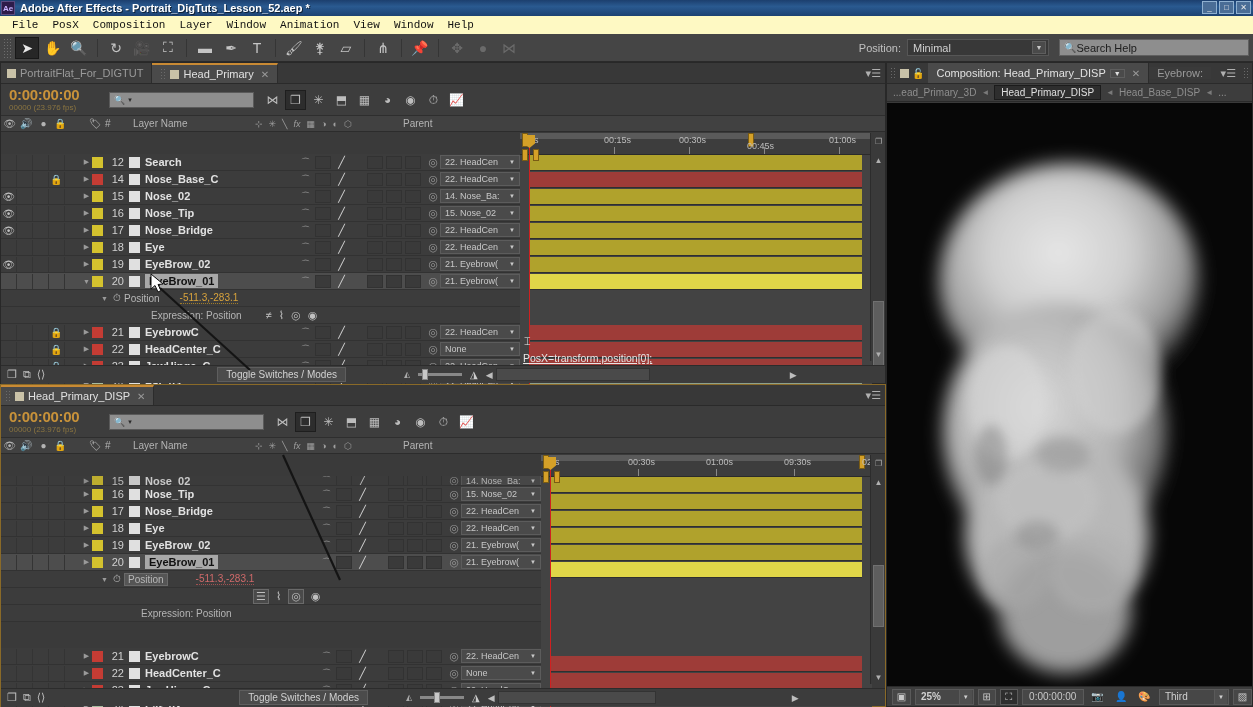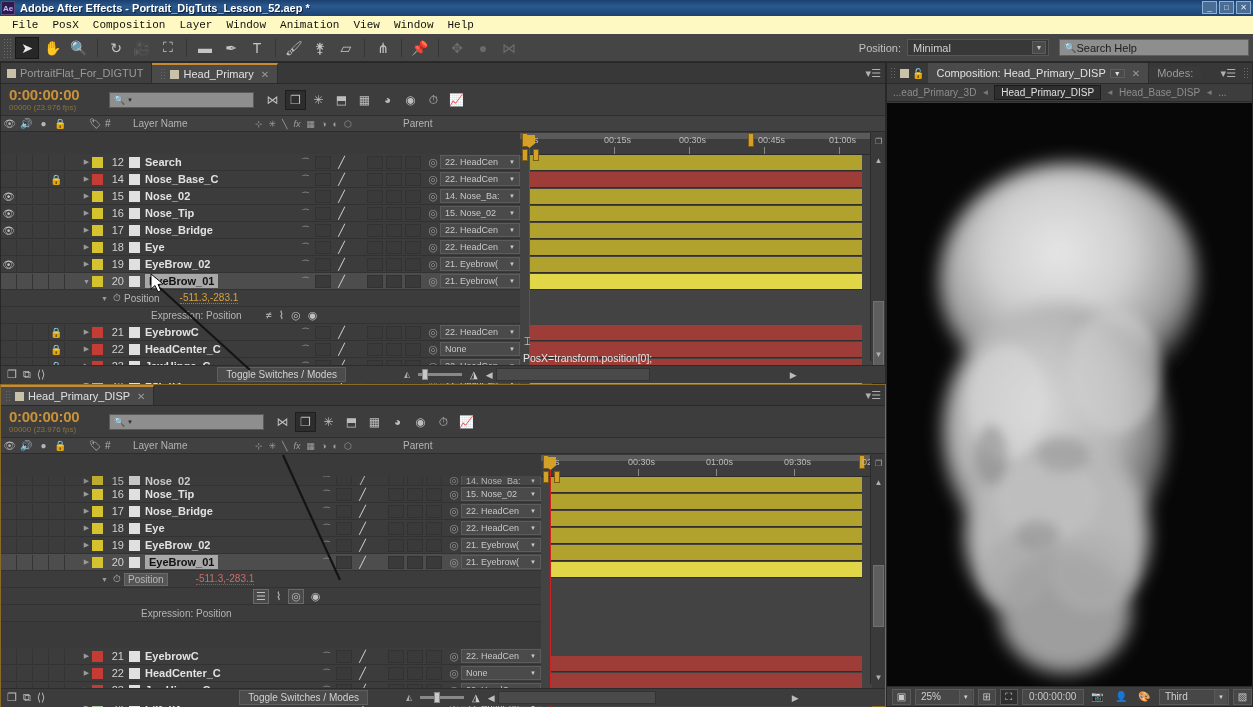--- a/index.html
+++ b/index.html
@@ -639,21 +639,21 @@
     <div class="tracks" style="left:519px;top:70px;width:352px;height:269px;">
       <div class="ruler" id="top-ruler">
         <div class="workbar" style="width:352px;"></div>
         <div class="marker-bracket" style="left:2px;top:0;"></div>
         <div class="marker-bracket" style="left:228px;top:0;"></div>
       <div class="rulertick" style="left: 9px;">0s</div>
           <div class="rulertick" style="left: 84px;">00:15s</div>
           <div class="rulermark" style="left: 94px;"></div>
           <div class="rulertick" style="left: 159px;">00:30s</div>
           <div class="rulermark" style="left: 169px;"></div>
-          <div class="rulertick" style="left: 238px;">00:45s</div>
+          <div class="rulertick" style="left: 227px; margin-top: 6px;">00:45s</div>
           <div class="rulermark" style="left: 244px;"></div>
           <div class="rulertick" style="left: 309px;">01:00s</div>
           <div class="rulermark" style="left: 319px;"></div>
         </div>
       <div id="top-bars" style="position:absolute;top:22px;left:0;right:0;">
           <div class="bar" style="left: 9px; top: 0px; width: 333px; height: 16px; background: rgb(176, 162, 44); border-bottom: 1px solid rgb(47, 47, 47);"></div>
           <div class="bar" style="left: 9px; top: 17px; width: 333px; height: 16px; background: rgb(158, 60, 56); border-bottom: 1px solid rgb(47, 47, 47);"></div>
           <div class="bar" style="left: 9px; top: 34px; width: 333px; height: 16px; background: rgb(176, 162, 44); border-bottom: 1px solid rgb(47, 47, 47);"></div>
           <div class="bar" style="left: 9px; top: 51px; width: 333px; height: 16px; background: rgb(176, 162, 44); border-bottom: 1px solid rgb(47, 47, 47);"></div>
           <div class="bar" style="left: 9px; top: 68px; width: 333px; height: 16px; background: rgb(176, 162, 44); border-bottom: 1px solid rgb(47, 47, 47);"></div>
@@ -664,21 +664,21 @@
           <div class="bar" style="left: 9px; top: 187px; width: 333px; height: 16px; background: rgb(158, 60, 56); border-bottom: 1px solid rgb(47, 47, 47);"></div>
           <div class="bar" style="left: 9px; top: 204px; width: 333px; height: 16px; background: rgb(158, 60, 56); border-bottom: 1px solid rgb(47, 47, 47);"></div>
           <div class="bar" style="left: 9px; top: 221px; width: 333px; height: 16px; background: rgb(142, 160, 140); border-bottom: 1px solid rgb(47, 47, 47);"></div>
         </div>
       <div class="playhead" style="left:9px;top:14px;"></div>
       <div class="cti" style="left:4px;top:2px;"></div>
       <div class="marker-bracket" style="left:2px;top:16px;height:12px;"></div>
       <div class="marker-bracket" style="left:13px;top:16px;height:12px;"></div>
     </div>
 
-    <div class="expr-inline" style="left:522px;top:289px;">PosX=transform.position[0];</div>
+    <div class="expr-inline" style="left:522px;top:289px;text-decoration:underline;">PosX=transform.position[0];</div>
     <div style="position:absolute;left:523px;top:272px;color:#e8e8e8;font-size:11px;">⌶</div>
 
     <div class="vscroll" style="top:70px;bottom:22px;width:15px;">
       <div class="sarrow" style="top:22px;">▲</div>
       <div class="vthumb" style="top:168px;height:66px;"></div>
       <div class="sarrow" style="bottom:1px;">▼</div>
       <div class="sarrow" style="top:3px;">❐</div>
     </div>
 
     <div class="statusbar" style="position:absolute;left:0;bottom:0;width:884px;">
@@ -1078,21 +1078,21 @@
     <div class="viewer-tabs">
       <span class="tab-grip"></span>
       <span class="swatch" style="width:9px;height:9px;background:#c9c2a8;margin-left:4px;"></span>
       <span style="margin-left:3px;color:#b0b0b0;font-size:10px;">🔓</span>
       <div class="tab active" style="margin-left:4px;border-top:none;background:#4a4a4a;height:100%;">
         <span>Composition: Head_Primary_DISP</span>
         <span class="arrow" style="background:#4a4a4a;border:1px solid #5e5e5e;padding:0 3px;font-size:7px;">▼</span>
         <span class="close">✕</span>
       </div>
       <div class="tab" style="background:#3a3a3a;border-right:none;">
-        <span>Modes:</span>
+        <span>Eyebrow:</span>
       </div>
       <div style="flex:1"></div>
       <div class="panel-menu" style="right:16px;">▾☰</div>
       <span class="tab-grip" style="margin-right:3px;"></span>
     </div>
 
     <div class="crumbs" id="crumbs">
         <span>...ead_Primary_3D</span>
         <span style="color: rgb(122, 122, 122); font-size: 8px;">◄</span>
         <span class="crumb-active">Head_Primary_DISP</span>
@@ -1140,21 +1140,21 @@
         <g filter="url(#soft)" opacity="0.4">
           <ellipse cx="104" cy="352" rx="16" ry="30" fill="#6e6e6e"></ellipse>
           <ellipse cx="150" cy="432" rx="22" ry="14" fill="#7a7a7a"></ellipse>
           <ellipse cx="176" cy="352" rx="26" ry="18" fill="#8a8a8a"></ellipse>
         </g>
       </svg>
     </div>
 
     <div class="vstatus" style="position:absolute;left:0;bottom:0;width:365px;">
       <div class="vs-btn">▣</div>
-      <div class="vs-sel" style="width:62px;">
+      <div class="vs-sel" style="width:62px;font-weight:bold;">
         <span>25%</span>
         <span class="ar">▼</span>
       </div>
       <div class="vs-btn">⊞</div>
       <div class="vs-btn" style="background:#2e2e2e;">⛶</div>
       <div class="vs-btn" style="min-width:62px;">0:00:00:00</div>
       <div class="vs-btn" style="border:none;background:none;">📷</div>
       <div class="vs-btn" style="border:none;background:none;">👤</div>
       <div class="vs-btn" style="border:none;background:none;">🎨</div>
       <div class="vs-sel" style="width:74px;">

